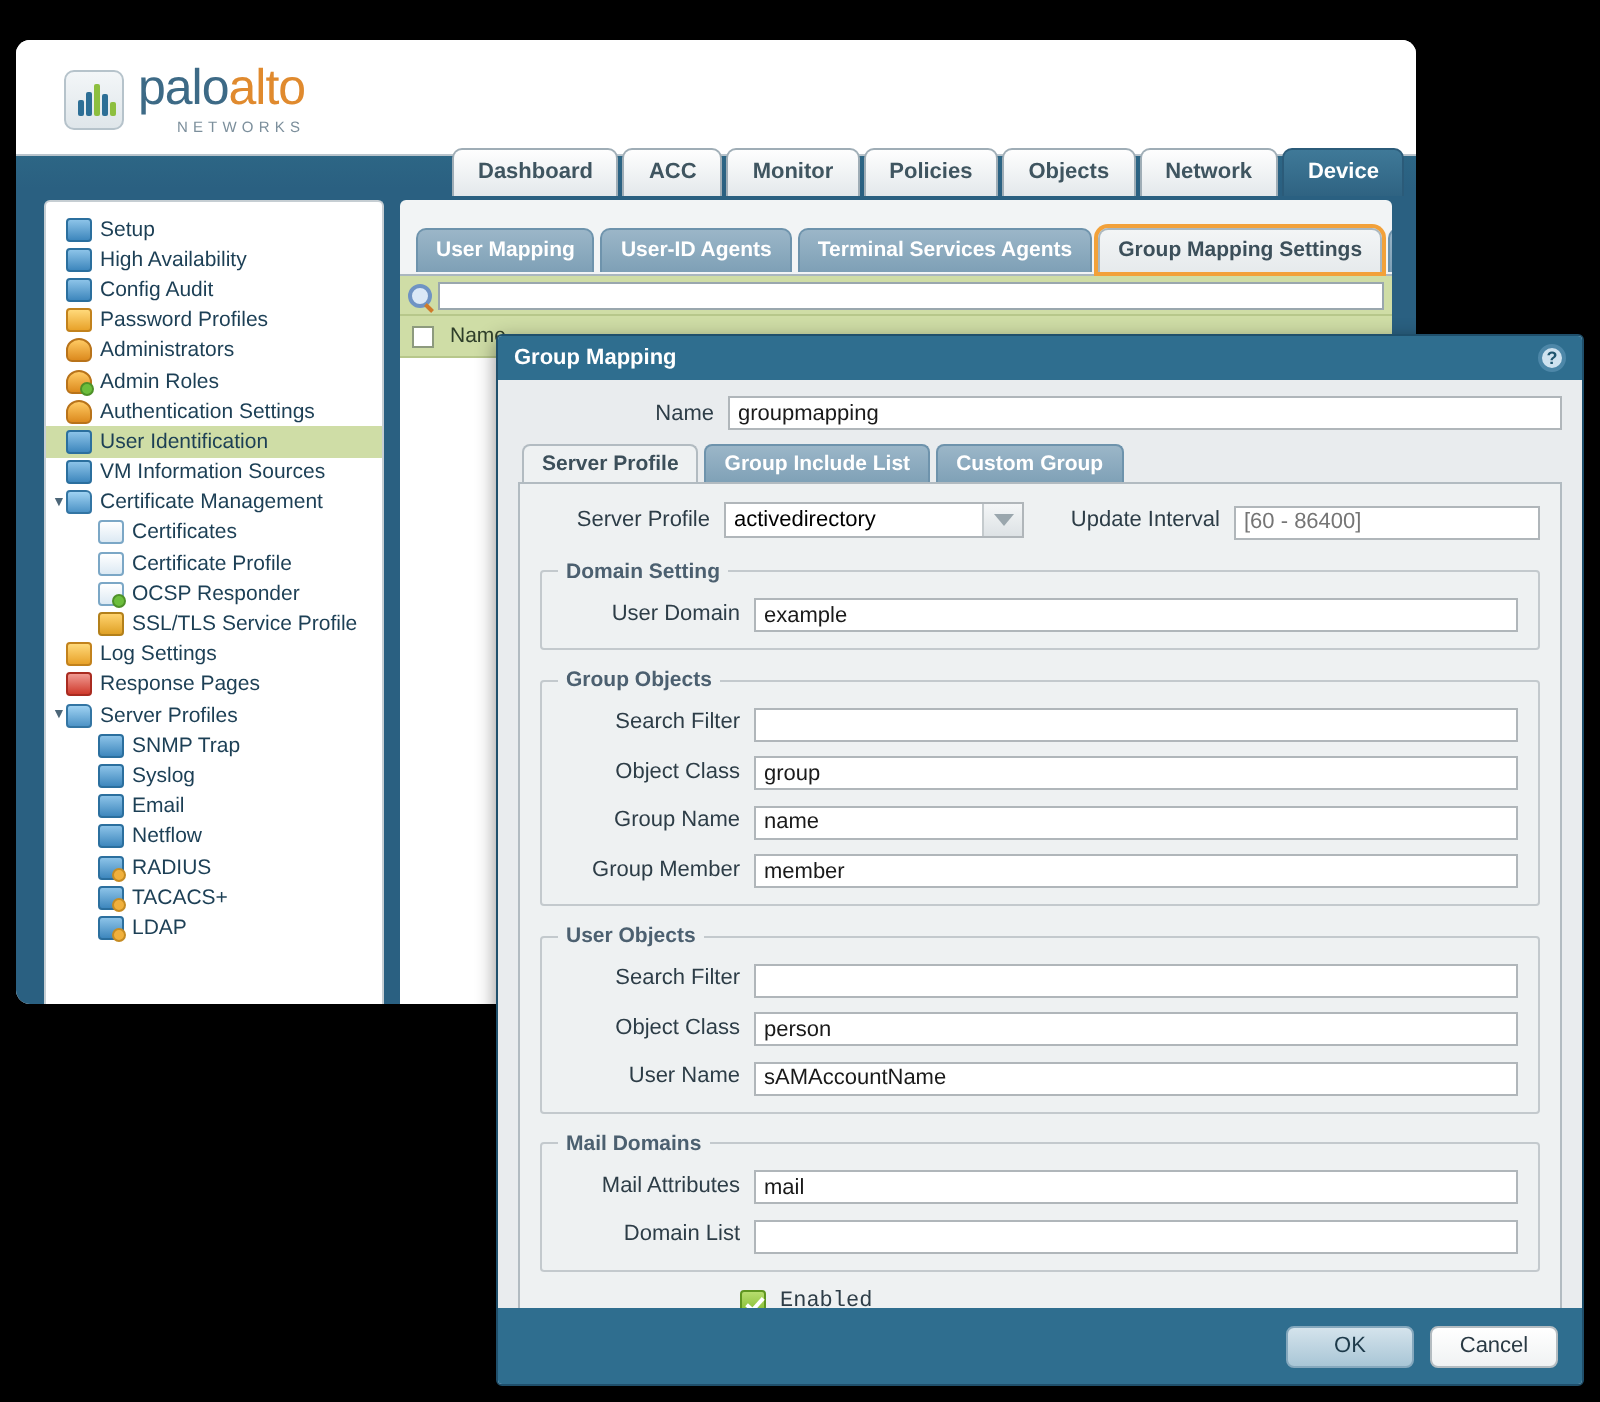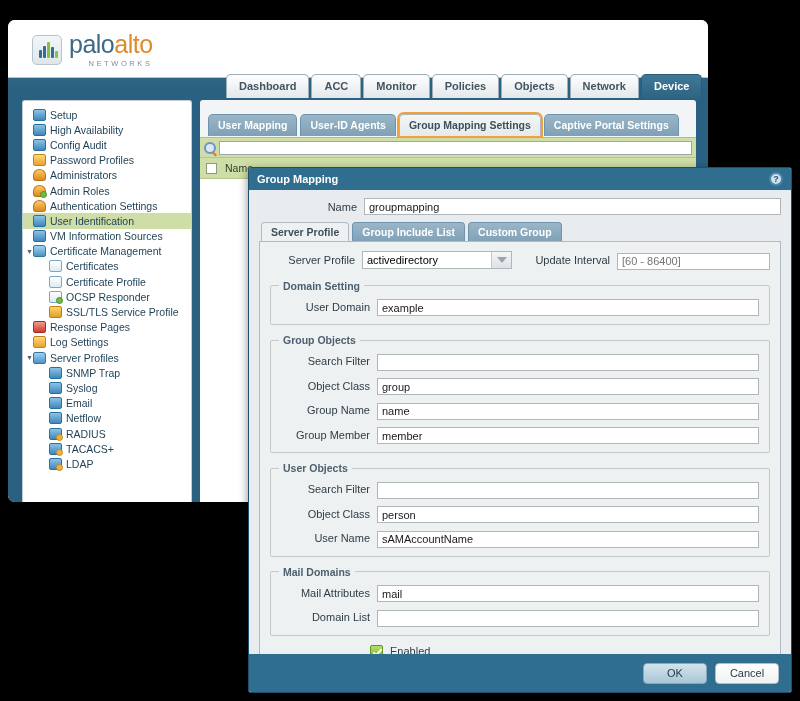--- a/index.html
+++ b/index.html
@@ -275,21 +275,21 @@
     margin: 0 0 9px 0; padding: 6px 10px 8px 8px;
   }
   fieldset.grp legend {
     font-size: 10.5px; font-weight: bold; color:#4c6070; padding: 0 4px;
   }
   .frow { display:flex; align-items:center; margin-bottom: 6px; }
   .frow:last-child { margin-bottom: 0; }
   .frow .fl { width: 98px; text-align:right; padding-right:7px; font-size:11px; color:#2d3d47; }
   .frow .fi { flex:1; }
 
-  .enabled-row { display:flex; align-items:center; padding-left: 100px; margin-top: 2px; }
+  .enabled-row { display:flex; align-items:center; padding-left: 100px; margin-top: 2px; font-family: Liberation Mono, monospace; }
   .chk-on {
     width: 13px; height: 13px; background: linear-gradient(#b7dd6e,#7fbb2c);
     border: 1px solid #5f9620; border-radius:2px; margin-right:7px;
     position: relative; cursor:pointer;
   }
   .chk-on::after {
     content:""; position:absolute; left:4px; top:1px;
     width:3px; height:7px; border:solid #ffffff; border-width:0 2px 2px 0;
     transform: rotate(42deg);
   }
@@ -407,26 +407,26 @@
             <span class="ico ico-paper">
               <span class="ico-dot dot-green"></span>
             </span>
             <span>OCSP Responder</span>
           </div>
           <div class="nav-item lvl2">
             <span class="ico ico-lock"></span>
             <span>SSL/TLS Service Profile</span>
           </div>
           <div class="nav-item">
+            <span class="ico ico-amber"></span>
+            <span>Log Settings</span>
+          </div>
+          <div class="nav-item">
             <span class="ico ico-red"></span>
             <span>Response Pages</span>
-          </div>
-          <div class="nav-item">
-            <span class="ico ico-amber"></span>
-            <span>Log Settings</span>
           </div>
           <div class="nav-item">
             <span class="nav-arrow">▼</span>
             <span class="ico ico-folder"></span>
             <span>Server Profiles</span>
           </div>
           <div class="nav-item lvl2">
             <span class="ico ico-blue"></span>
             <span>SNMP Trap</span>
           </div>
@@ -459,20 +459,21 @@
               <span class="ico-dot dot-amber"></span>
             </span>
             <span>LDAP</span>
           </div>
         </div>
 
       <div class="content">
         <div class="content-tabs" id="ctabs">
             <div class="ctab">User Mapping</div>
             <div class="ctab">User-ID Agents</div>
+            <div class="ctab">Terminal Services Agents</div>
             <div class="ctab active">Group Mapping Settings</div>
             <div class="ctab">Captive Portal Settings</div>
           </div>
         <div class="content-inner">
           <div class="searchbar">
             <div class="search-ico"></div>
             <input class="search-input" value="" placeholder="" style="">
           </div>
           <div class="table-head">
             <span class="chk"></span>

